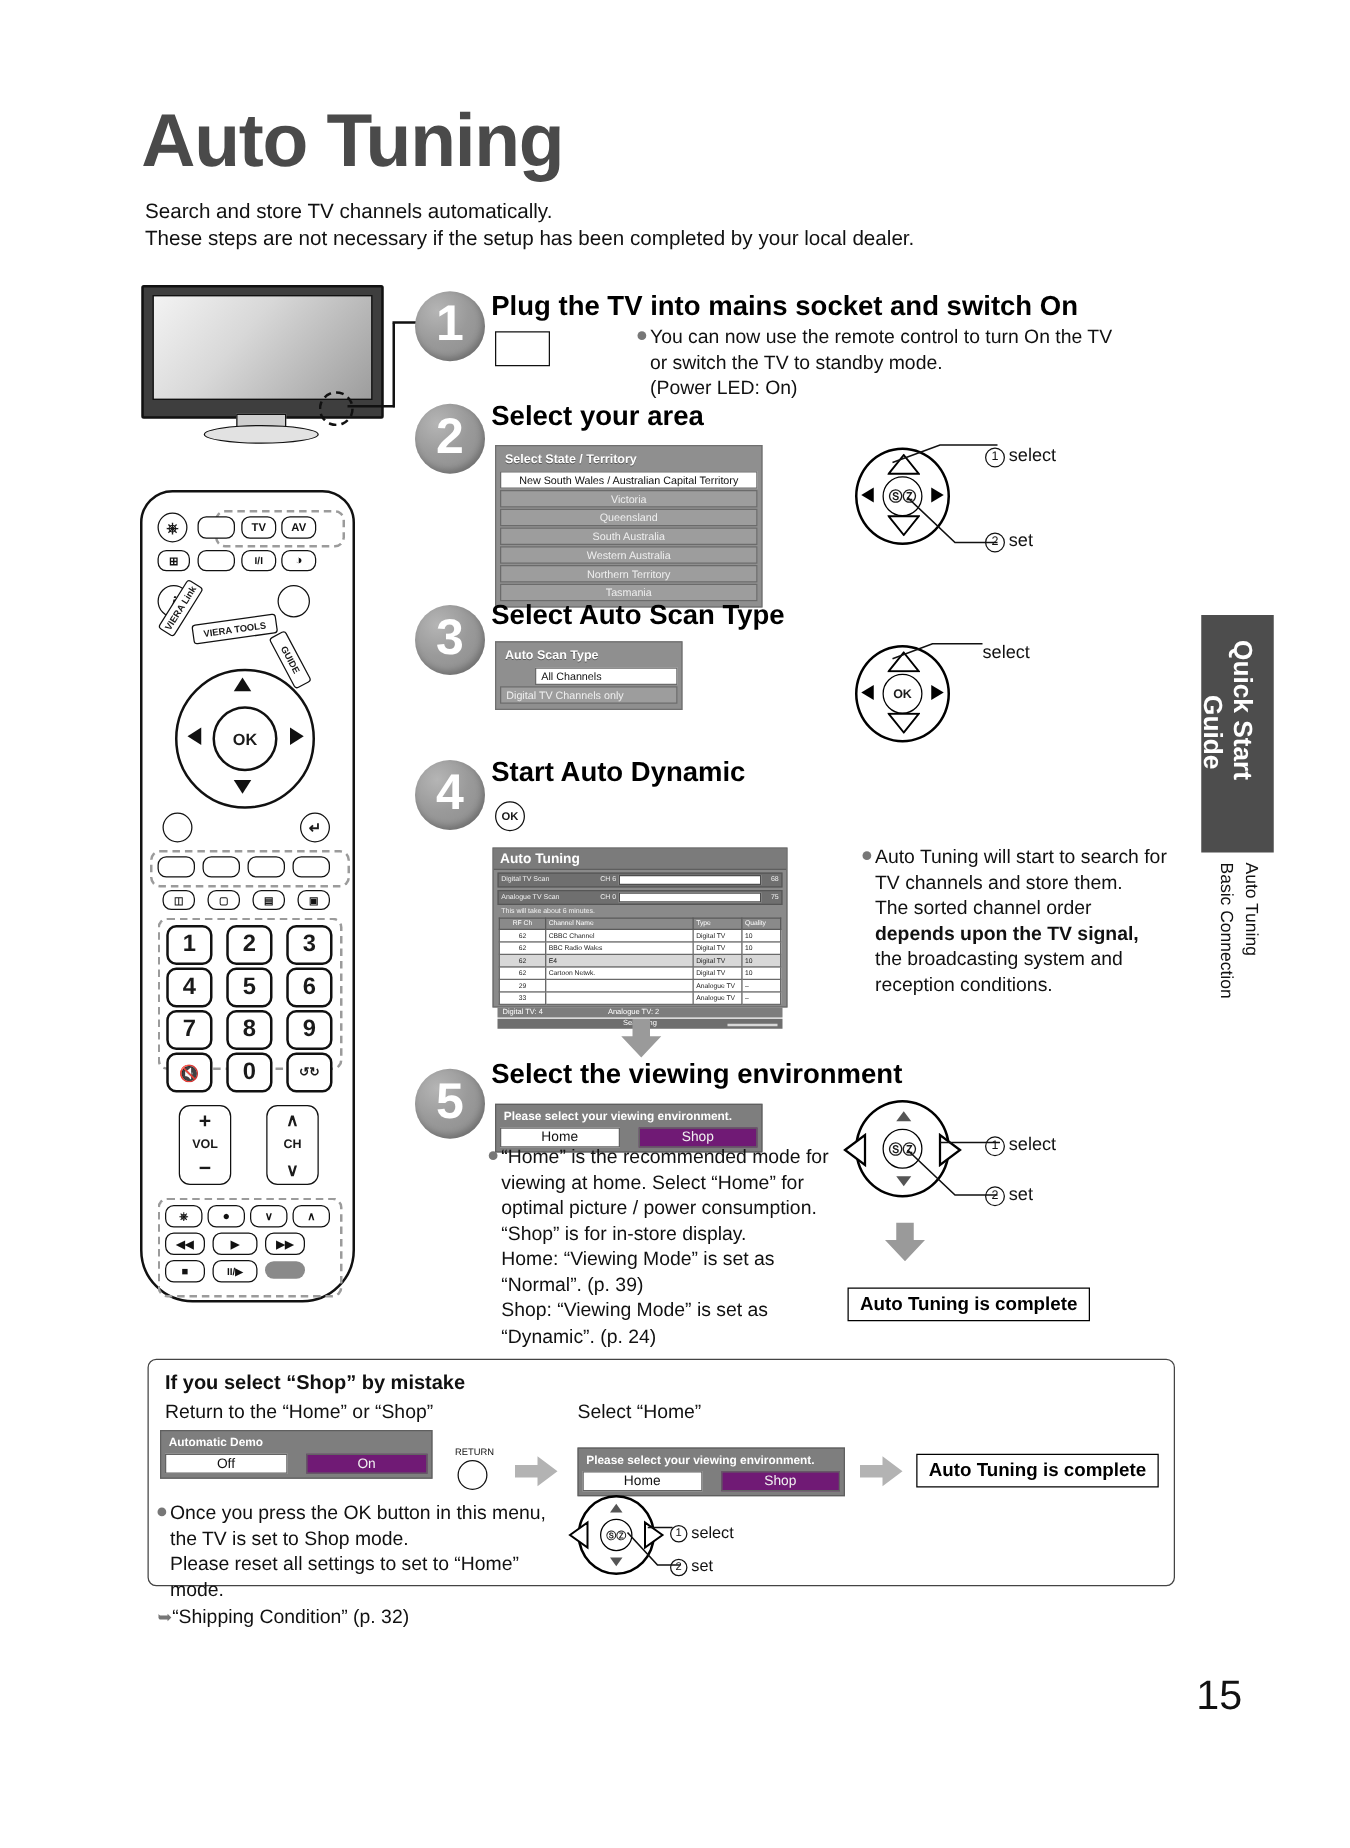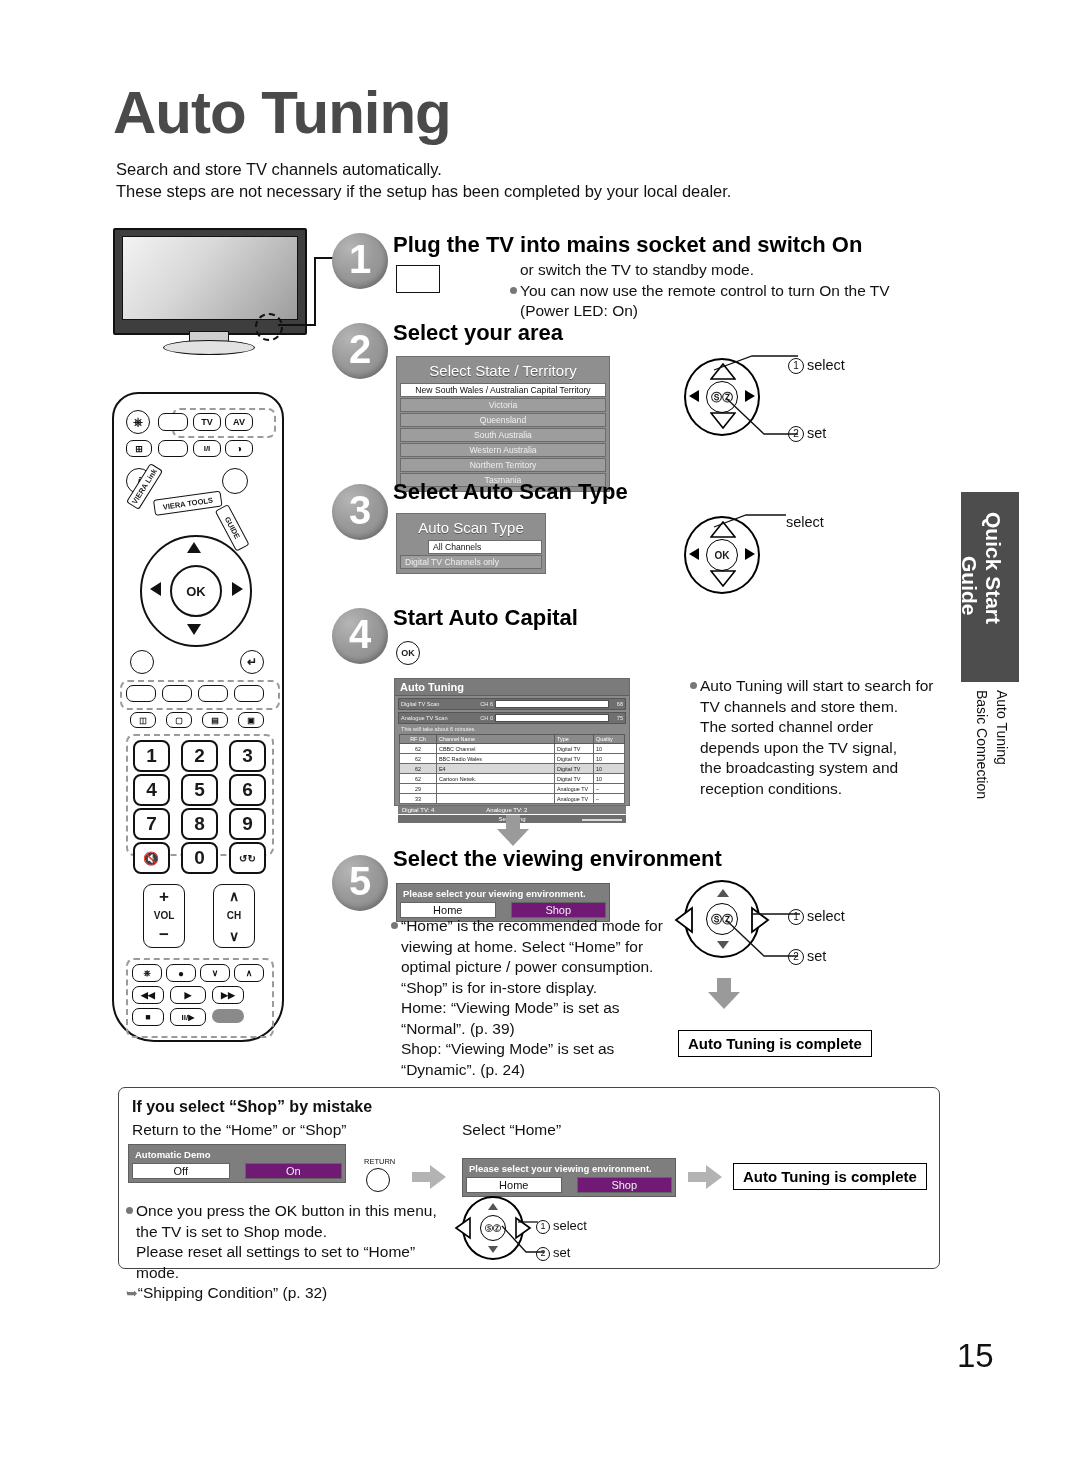--- a/index.html
+++ b/index.html
@@ -21,21 +21,21 @@
   
   .conn{position:absolute;background:#111;}
 
   
   .bul{position:absolute;font-size:15.5px;line-height:20.5px;color:#111;}
   .bul .dot{display:inline-block;width:7px;height:7px;border-radius:50%;background:#777;margin-right:3px;vertical-align:2px;}
   .plain{position:absolute;font-size:15.5px;line-height:20.5px;color:#111;}
 
   
   .osd{position:absolute;background:#8f8f8f;border:1px solid #6f6f6f;padding:3px;}
-  .osd .osd-title{color:#fff;font-size:15px;font-weight:normal;padding:2px 4px 3px 4px;text-shadow:0 1px 0 #555;text-align:center;}
+  .osd .osd-title{color:#fff;font-size:10px;font-weight:bold;padding:2px 4px 3px 4px;text-shadow:0 1px 0 #555;}
   .osd .row{font-size:8.6px;text-align:center;margin:1px 0;padding:1px 0;border:1px solid #6b6b6b;}
   .osd .row.sel{background:#fff;color:#111;}
   .osd .row.un{background:#9d9d9d;color:#efefef;}
 
   
   .tune{position:absolute;background:#8a8a8a;border:1px solid #6a6a6a;}
   .tune .t-head{background:#7b7b7b;color:#fff;font-size:11px;font-weight:bold;padding:2px 5px;border-bottom:1px solid #5e5e5e;}
   .tune .scanline{display:flex;align-items:center;font-size:5.6px;color:#f0f0f0;background:#6f6f6f;
      border:1px solid #565656;margin:2px 3px 0 3px;padding:1px 2px;}
   .tune .scanline .nm{width:68px;}
@@ -221,22 +221,22 @@
     <div class="key" style="left:58px;top:616px;width:34px;height:16px;font-size:8px;">II/▶</div>
     <div style="position:absolute;left:100px;top:617px;width:32px;height:14px;background:#8a8a8a;border-radius:7px;"></div>
   </div>
 
   <div class="stepnum" style="left:332px;top:233px;">
       <span>1</span>
     </div>
   <div class="stephead" style="left:393px;top:232px;">Plug the TV into mains socket and switch On</div>
   <div style="position:absolute;left:396px;top:265px;width:42px;height:26px;border:1.5px solid #111;background:#fff;"></div>
   <div class="bul" style="left:510px;top:260px;width:440px;">
+    <div><span class="dot"></span><span>You can now use the remote control to turn On the TV</span></div>
     <div style="padding-left:10px;">or switch the TV to standby mode.</div>
-    <div><span class="dot"></span><span>You can now use the remote control to turn On the TV</span></div>
     <div style="padding-left:10px;">(Power LED: On)</div>
   </div>
 
   <div class="stepnum" style="left:332px;top:323px;">
       <span>2</span>
     </div>
   <div class="stephead" style="left:393px;top:320px;">Select your area</div>
 
   <div class="osd" style="left:396px;top:356px;width:206px;">
     <div class="osd-title">Select State / Territory</div>
@@ -307,21 +307,21 @@
       </svg>
   </div>
   <svg style="position:absolute;left:712px;top:511px;" width="76" height="18">
       <path d="M2,16 L34,4 L74,4" stroke="#111" stroke-width="1.3" fill="none"></path>
     </svg>
   <div class="cap" style="left:786px;top:514px;">select</div>
 
   <div class="stepnum" style="left:332px;top:608px;">
       <span>4</span>
     </div>
-  <div class="stephead" style="left:393px;top:605px;">Start Auto Capital</div>
+  <div class="stephead" style="left:393px;top:605px;">Start Auto Dynamic</div>
   <div style="position:absolute;left:396px;top:641px;width:22px;height:22px;border:1.6px solid #111;border-radius:50%;display:flex;align-items:center;justify-content:center;font-size:9px;font-weight:bold;">OK</div>
 
   <div class="tune" style="left:394px;top:678px;width:234px;height:126px;">
     <div class="t-head">Auto Tuning</div>
 
     <div class="scanline">
       <span class="nm">Digital TV Scan</span>
       <span class="ch">CH 6</span>
       <span class="bar">
           <i style="width:0%"></i>
@@ -396,21 +396,21 @@
       <span class="ring">◎</span>
       <div><span class="d"></span><span>EXIT</span></div>
       <div><span class="d"></span><span>RETURN</span></div>
     </div>
   </div>
 
   <div class="bul" style="left:690px;top:676px;width:260px;">
     <div><span class="dot"></span><span>Auto Tuning will start to search for</span></div>
     <div style="padding-left:10px;">TV channels and store them.</div>
     <div style="padding-left:10px;">The sorted channel order</div>
-    <div style="padding-left:10px;">depends upon the TV signal,</div>
+    <div style="padding-left:10px;font-weight:bold;">depends upon the TV signal,</div>
     <div style="padding-left:10px;">the broadcasting system and</div>
     <div style="padding-left:10px;">reception conditions.</div>
   </div>
 
   <svg style="position:absolute;left:495px;top:815px;" width="36" height="32">
     <polygon points="11,0 25,0 25,14 34,14 18,31 2,14 11,14" fill="#9a9a9a"></polygon>
   </svg>
 
   <div class="stepnum" style="left:332px;top:855px;">
       <span>5</span>

